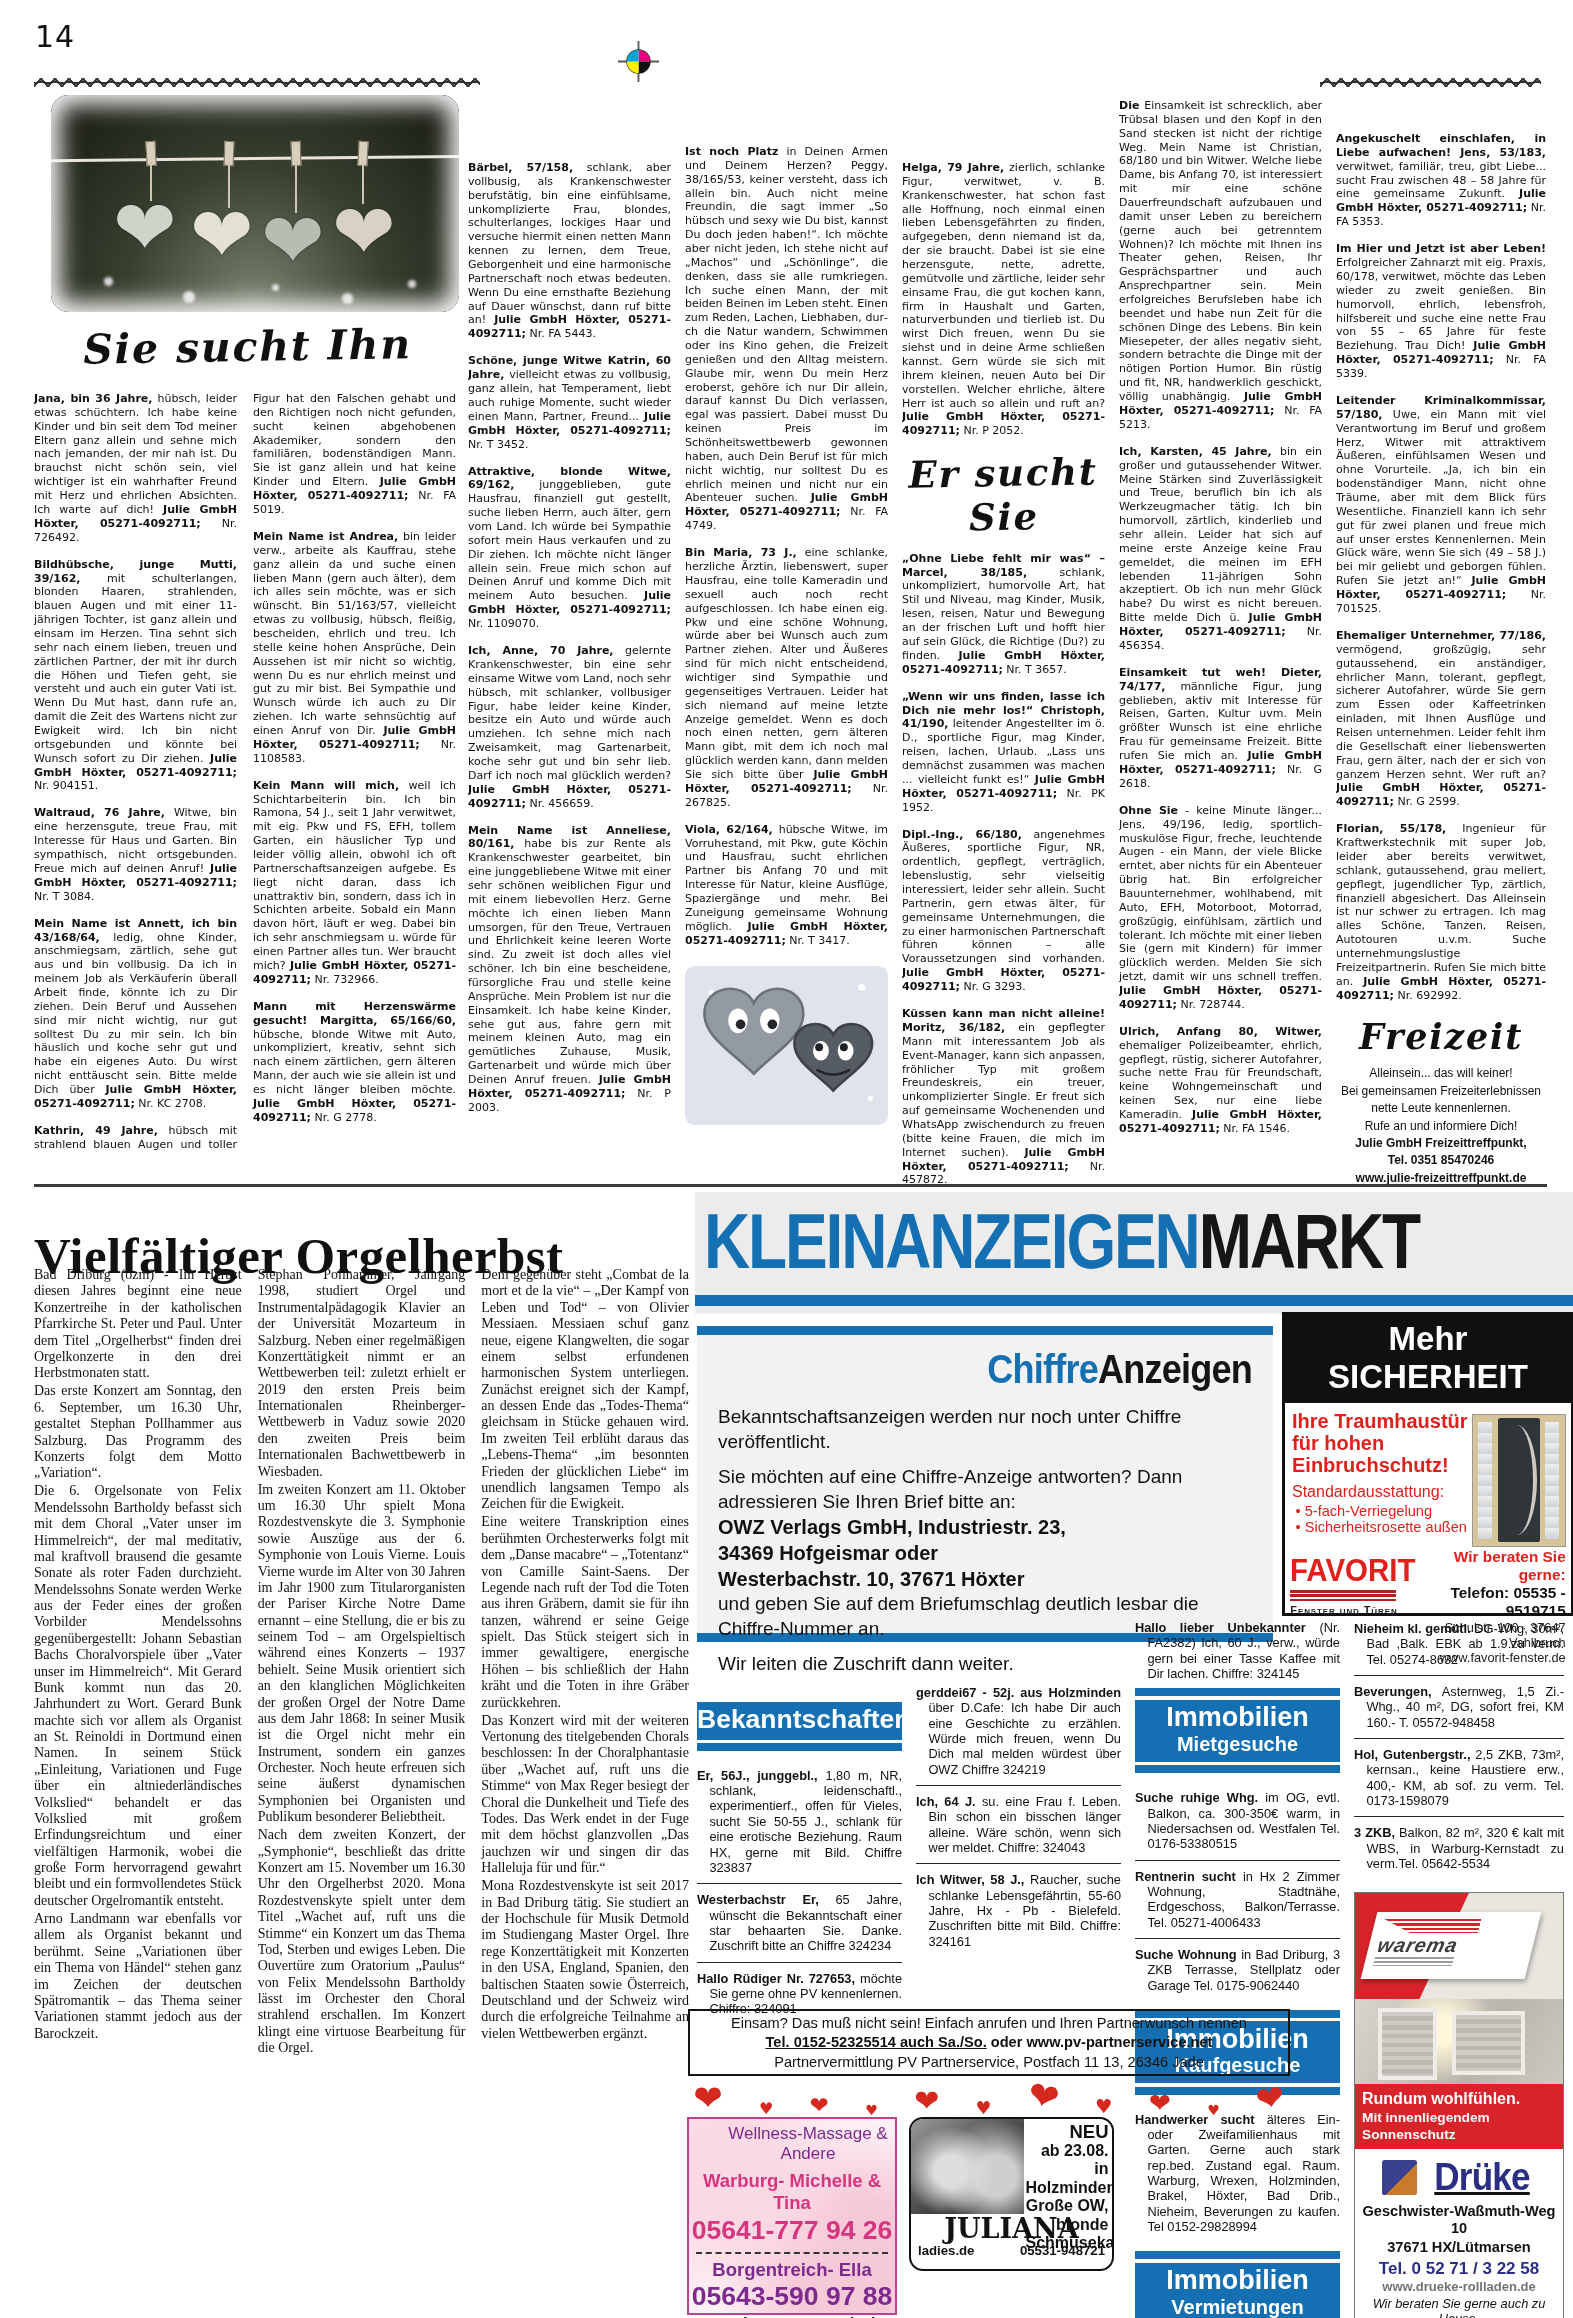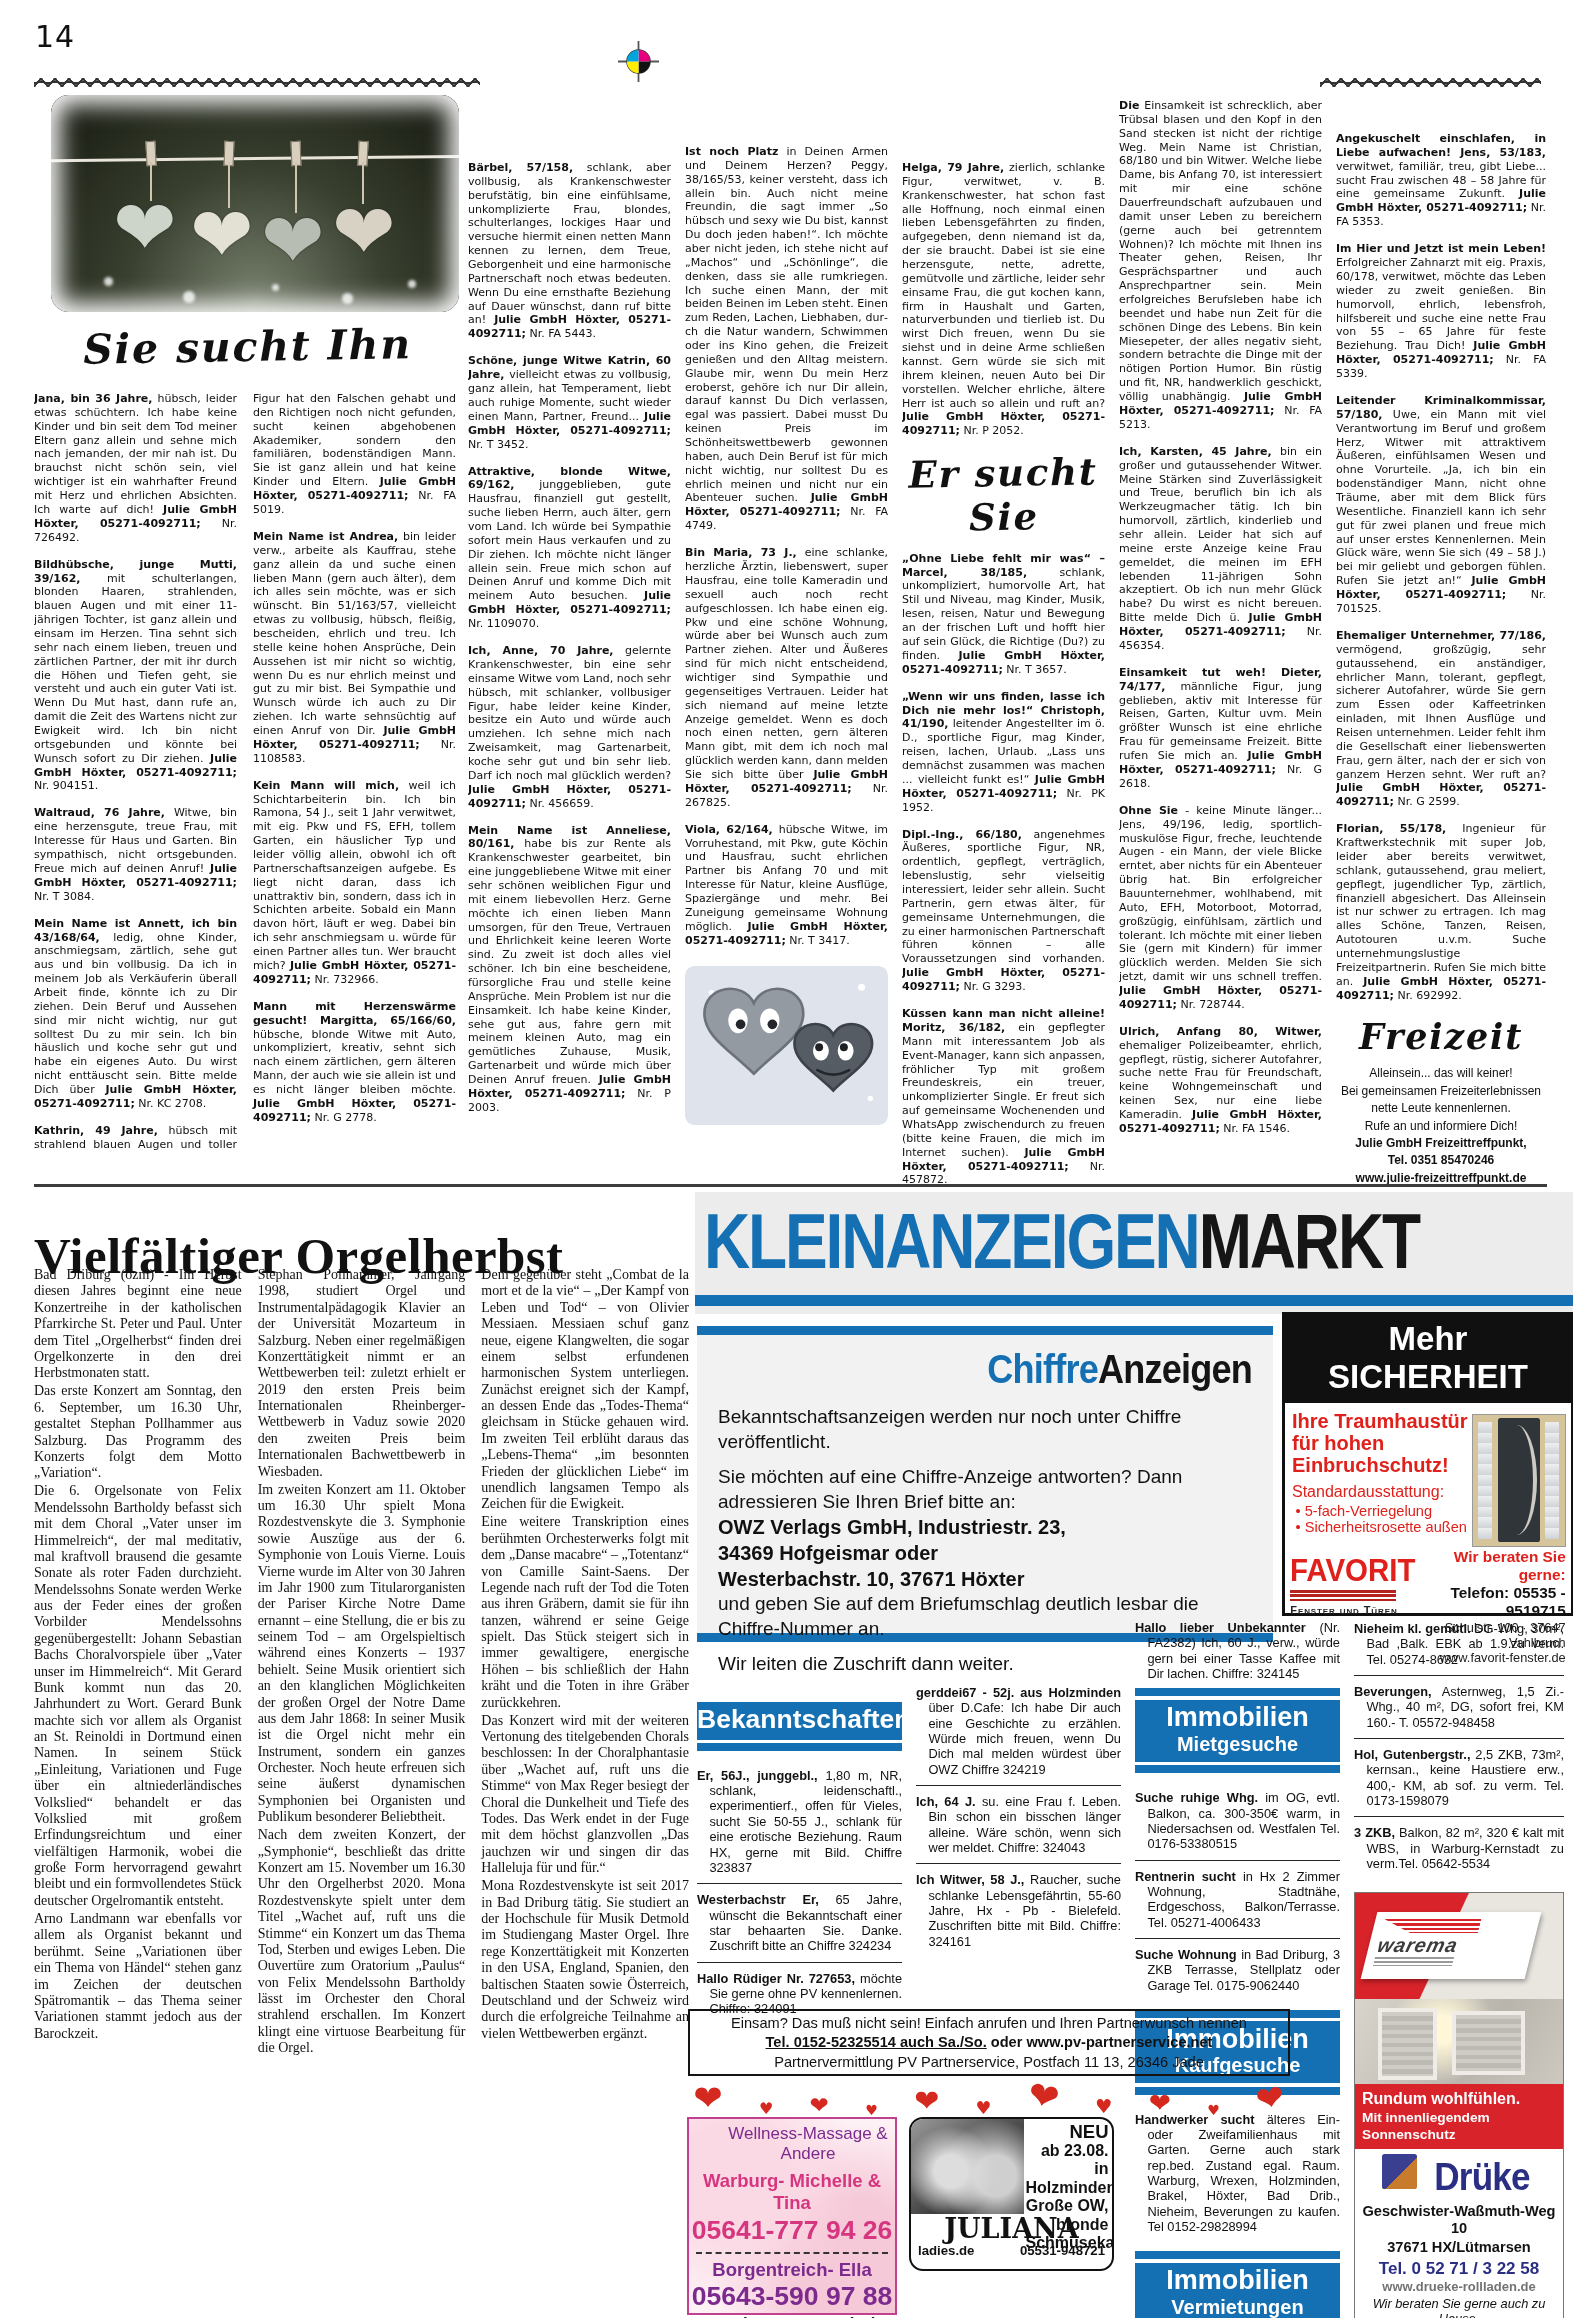--- a/index.html
+++ b/index.html
@@ -154,21 +154,21 @@
   #wd .card .gs{width:79px;height:8.8px;background:repeating-linear-gradient(#9a9a9a 0 1.8px,#fff 1.8px 4px);}
   #wd .win{height:85px;position:relative;
      background:radial-gradient(circle at 42% 36%, #fff7d8 0 10%, transparent 40%),linear-gradient(120deg,#d9d5cd,#b9b5ad 60%,#cdc9c1);}
   #wd .win .fr{position:absolute;border:4.4px solid #efece7;background:repeating-linear-gradient(#cfccc5 0 4.4px,#bdbab3 4.4px 8.8px);}
   #wd .f1{left:23px;top:8.8px;width:51px;height:64px;}
   #wd .f2{left:97px;top:12.4px;width:65px;height:56px;}
   #wd .banner{background:#d8232a;color:#fff;font-family:"Liberation Sans",sans-serif;
      font-weight:700;padding:5.3px 7px;line-height:1.25;}
   #wd .banner .b1{font-size:16px;} #wd .banner .b2{font-size:13.7px;}
   #wd .dblock{background:#fff;text-align:center;font-family:"Liberation Sans",sans-serif;padding:5.3px 1.8px 7px;}
-  #wd .dlogo{display:flex;align-items:flex-start;justify-content:center;gap:12px;}
+  #wd .dlogo{display:flex;align-items:center;justify-content:center;gap:12px;text-decoration:underline;}
   #wd .dimg{width:35px;height:35px;background:linear-gradient(135deg,#3a3f8f 55%,#c97b2d 55%);border-radius:2.6px;}
   #wd .dname{color:#2b2f84;font-weight:800;font-size:39px;letter-spacing:-0.9px;transform:scaleX(.9);}
   #wd .a1{font-weight:700;font-size:14.6px;margin-top:1.8px;}
   #wd .tel{color:#2b2f84;font-weight:800;font-size:17px;margin-top:1.8px;}
   #wd .web{color:#737373;font-weight:600;font-size:13px;}
   #wd .note{font-style:italic;font-size:12.8px;margin-top:0.9px;}
 </style>
 </head>
 <body>
 
@@ -301,21 +301,21 @@
       <p class="ad"><b>Ohne Sie</b> <span>- keine Minute länger... Jens, 49/196, ledig, sportlich-muskulöse Figur, freche, leuchtende Augen - ein Mann, der viele Blicke erntet, aber nichts für ein Abenteuer übrig hat. Bin erfolgreicher Bauunternehmer, wohlhabend, mit Auto, EFH, Motorboot, Motorrad, großzügig, einfühlsam, zärtlich und tolerant. Ich möchte mit einer lieben Sie (gern mit Kindern) für immer glücklich werden. Melden Sie sich jetzt, damit wir uns schnell treffen.</span> <b>Julie GmbH Höxter, 05271-4092711;</b> <span>Nr. 728744.</span></p>
 
       <p class="ad"><b>Ulrich, Anfang 80, Witwer,</b> <span>ehemaliger Polizeibeamter, ehrlich, gepflegt, rüstig, sicherer Autofahrer, suche nette Frau für Freundschaft, keine Wohngemeinschaft und keinen Sex, nur eine liebe Kameradin.</span> <b>Julie GmbH Höxter, 05271-4092711;</b> <span>Nr. FA 1546.</span></p>
     </div>
 
   <div id="col7" class="pcol">
     <div>
 
         <p class="ad"><b>Angekuschelt einschlafen, in Liebe aufwachen! Jens, 53/183,</b> <span>verwitwet, familiär, treu, gibt Liebe... sucht Frau zwischen 48 – 58 Jahre für eine gemeinsame Zukunft.</span> <b>Julie GmbH Höxter, 05271-4092711;</b> <span>Nr. FA 5353.</span></p>
 
-        <p class="ad"><b>Im Hier und Jetzt ist mein Leben!</b> <span>Erfolgreicher Zahnarzt mit eig. Praxis, 60/178, verwitwet, möchte das Leben wieder zu zweit genießen. Bin humorvoll, ehrlich, lebensfroh, hilfsbereit und suche eine nette Frau von 55 – 65 Jahre für feste Beziehung. Trau Dich!</span> <b>Julie GmbH Höxter, 05271-4092711;</b> <span>Nr. FA 5339.</span></p>
+        <p class="ad"><b>Im Hier und Jetzt ist aber Leben!</b> <span>Erfolgreicher Zahnarzt mit eig. Praxis, 60/178, verwitwet, möchte das Leben wieder zu zweit genießen. Bin humorvoll, ehrlich, lebensfroh, hilfsbereit und suche eine nette Frau von 55 – 65 Jahre für feste Beziehung. Trau Dich!</span> <b>Julie GmbH Höxter, 05271-4092711;</b> <span>Nr. FA 5339.</span></p>
 
         <p class="ad"><b>Leitender Kriminalkommissar, 57/180,</b> <span>Uwe, ein Mann mit viel Verantwortung im Beruf und großem Herz, Witwer mit attraktivem Äußeren, einfühlsamen Wesen und ohne Vorurteile. „Ja, ich bin ein bodenständiger Mann, nicht ohne Träume, aber mit dem Blick fürs Wesentliche. Finanziell kann ich sehr gut für zwei planen und freue mich auf unser erstes Kennenlernen. Mein Glück wäre, wenn Sie sich (49 – 58 J.) bei mir geliebt und geborgen fühlen. Rufen Sie jetzt an!“</span> <b>Julie GmbH Höxter, 05271-4092711;</b> <span>Nr. 701525.</span></p>
 
         <p class="ad"><b>Ehemaliger Unternehmer, 77/186,</b> <span>vermögend, großzügig, sehr gutaussehend, ein anständiger, ehrlicher Mann, tolerant, gepflegt, sicherer Autofahrer, würde Sie gern zum Essen oder Kaffeetrinken einladen, mit Ihnen Ausflüge und Reisen unternehmen. Leider fehlt ihm die Gesellschaft einer liebenswerten Frau, gern älter, nach der er sich von ganzem Herzen sehnt. Wer ruft an?</span> <b>Julie GmbH Höxter, 05271-4092711;</b> <span>Nr. G 2599.</span></p>
 
         <p class="ad"><b>Florian, 55/178,</b> <span>Ingenieur für Kraftwerkstechnik mit super Job, leider aber bereits verwitwet, schlank, gutaussehend, grau meliert, gepflegt, jugendlicher Typ, zärtlich, finanziell abgesichert. Das Alleinsein ist nur schwer zu ertragen. Ich mag alles Schöne, Tanzen, Reisen, Autotouren u.v.m. Suche unternehmungslustige Freizeitpartnerin. Rufen Sie mich bitte an.</span> <b>Julie GmbH Höxter, 05271-4092711;</b> <span>Nr. 692992.</span></p>
       </div>
     <div id="freizeit">
       <div class="script ft">Freizeit</div>
       <div class="fl">

